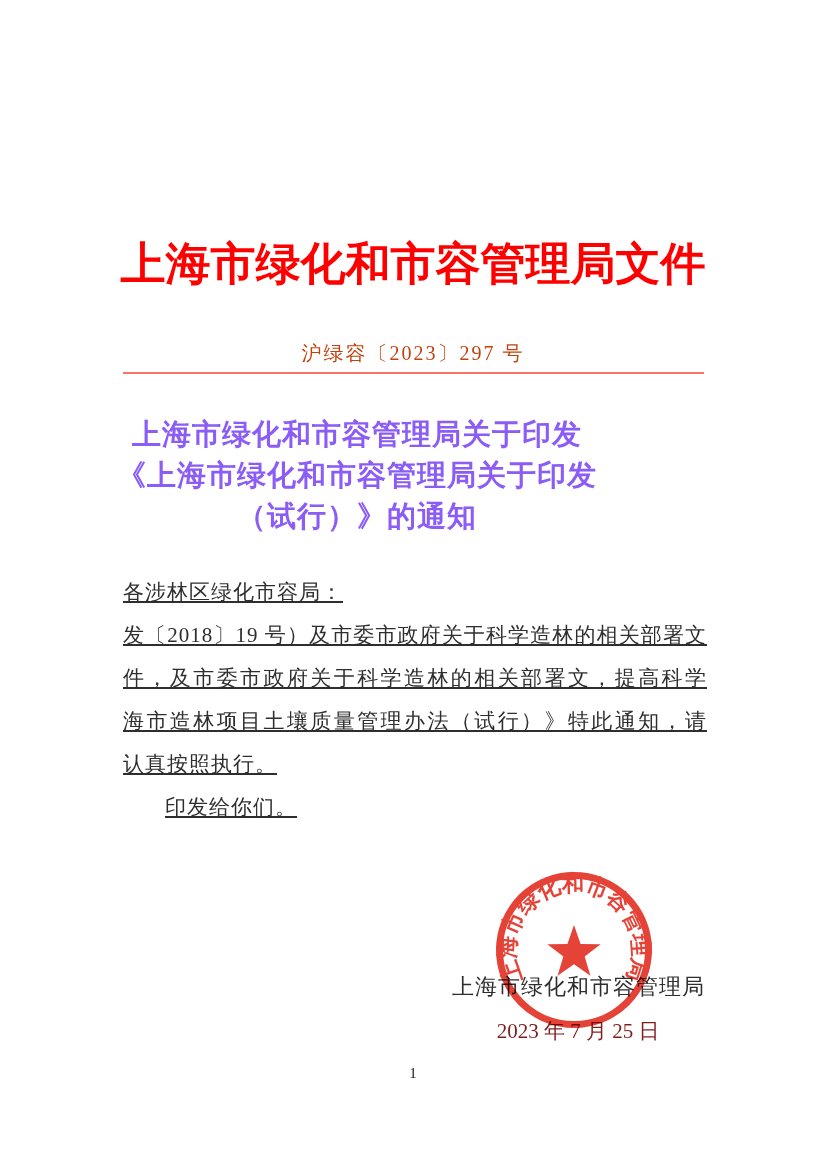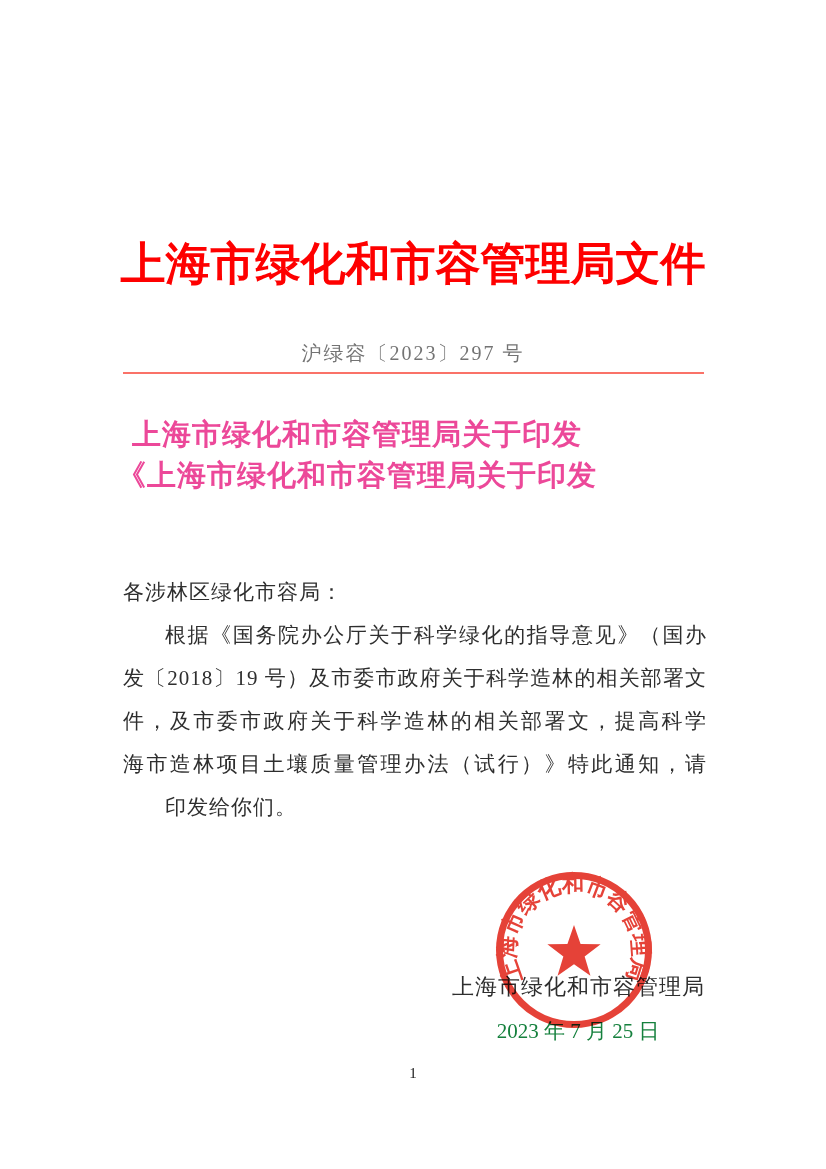--- a/index.html
+++ b/index.html
@@ -17,64 +17,64 @@
     position:absolute; top:234px; left:0; width:826px;
     text-align:center;
     font-size:45px; font-weight:bold;
     color:#fe0000;
     letter-spacing:0px;
     white-space:nowrap;
   }
   .doc-number {
     position:absolute; top:340px; left:0; width:826px;
     text-align:center;
-    font-size:20px; color:#737373;
+    font-size:20px; color:#c2410c;
     letter-spacing:2px;
     white-space:nowrap;
   }
   .red-rule {
     position:absolute; top:372px; left:123px;
     width:581px; height:2px;
     background:#fa7268;
   }
   .doc-title {
     position:absolute; top:414px; left:0; width:714px;
     text-align:center;
     font-size:29px; font-weight:bold; line-height:41px;
-    color:#ec4899;
+    color:#8b5cf6;
     letter-spacing:1px;
   }
   .body-block {
     position:absolute; top:571px; left:123px; width:584px;
     font-size:21px; line-height:43px;
     letter-spacing:1px;
     color:#2e2e2e;
   }
-  .body-block .line { width:100%; }
+  .body-block .line { width:100%;text-decoration:underline; }
   .body-block .fill { text-align:justify; text-align-last:justify; }
   .body-block .indent { text-indent:42px; }
   .seal {
     position:absolute; left:482px; top:858px;
     width:184px; height:184px;
     opacity:0.87;
     mix-blend-mode:multiply;
     z-index:3;
   }
   .signature {
     position:absolute; top:972px; left:452px; width:252px;
     text-align:center;
     font-size:22px; color:#2e2e2e;
     letter-spacing:1px;
     white-space:nowrap;
     z-index:2;
   }
   .sign-date {
     position:absolute; top:1017px; left:452px; width:252px;
     text-align:center;
-    font-size:21px; color:#15803d;
+    font-size:21px; color:#7f1d1d;
     white-space:nowrap;
     z-index:2;
   }
   .page-number {
     position:absolute; top:1065px; left:0; width:826px;
     text-align:center;
     font-size:15px; color:#1a1a1a;
   }
 </style>
 </head>
@@ -84,28 +84,29 @@
 
   <div class="org-title">上海市绿化和市容管理局文件</div>
 
   <div class="doc-number">沪绿容〔2023〕297 号</div>
 
   <div class="red-rule"></div>
 
   <div class="doc-title">
     <div>上海市绿化和市容管理局关于印发</div>
     <div>《上海市绿化和市容管理局关于印发</div>
+    <div>（试行）》的通知</div>
   </div>
 
   <div class="body-block">
     <div class="line">各涉林区绿化市容局：</div>
-    <div class="line fill indent">根据《国务院办公厅关于科学绿化的指导意见》（国办</div>
     <div class="line fill">发〔2018〕19 号）及市委市政府关于科学造林的相关部署文</div>
     <div class="line fill">件，及市委市政府关于科学造林的相关部署文，提高科学</div>
     <div class="line fill">海市造林项目土壤质量管理办法（试行）》特此通知，请</div>
+    <div class="line">认真按照执行。</div>
     <div class="line indent">印发给你们。</div>
   </div>
 
   <div class="signature">上海市绿化和市容管理局</div>
   <div class="sign-date">2023 年 7 月 25 日</div>
 
   <svg class="seal" viewBox="-92 -92 184 184" xmlns="http://www.w3.org/2000/svg">
     <circle cx="0" cy="0" r="74.5" fill="none" stroke="#e2261a" stroke-width="7"></circle>
     <polygon fill="#e2261a" points="0,-28 6.58,-9.06 26.63,-8.65 10.65,3.46 16.45,22.65 0,11.2 -16.45,22.65 -10.65,3.46 -26.63,-8.65 -6.58,-9.06" transform="translate(0,3)"></polygon>
     <defs>

